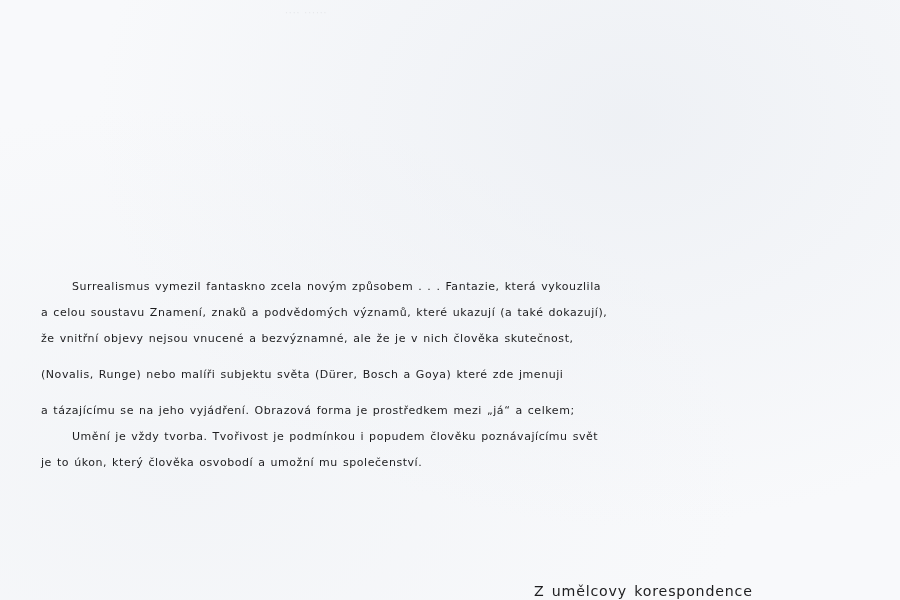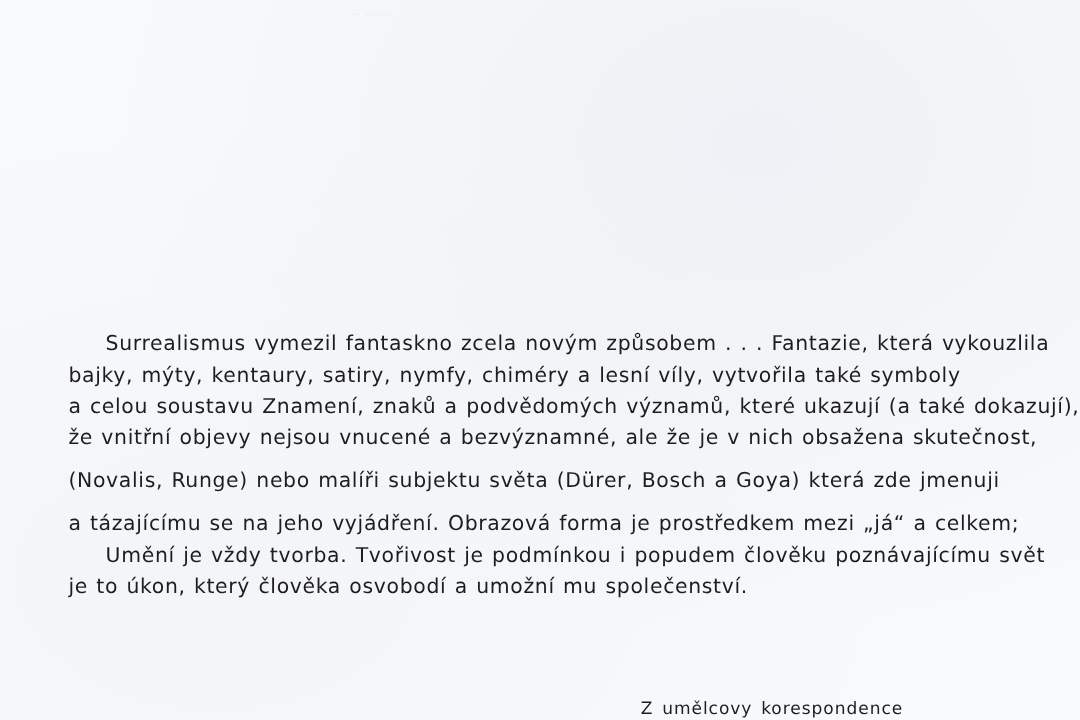--- a/index.html
+++ b/index.html
@@ -30,24 +30,23 @@
       top: 8px;
       font-size: 9px;
       letter-spacing: 1px;
       color: rgba(120,120,130,0.12);
     }
     .text-block {
       position: absolute;
       left: 41px;
       top: 274px;
       width: 680px;
-      font-size: 17px;
+      font-size: 11px;
       letter-spacing: 0.55px;
       word-spacing: 1px;
-      margin-left: 16px;
     }
     .line {
       height: 26px;
       line-height: 26px;
       white-space: nowrap;
     }
     .indent {
       padding-left: 31px;
     }
     .gap {
@@ -66,27 +65,26 @@
   </style>
 </head>
 <body>
 
 <div class="page">
   <div class="bleed">····  ······</div>
 
   <div class="text-block">
     <div>
       <div class="line indent">Surrealismus vymezil fantaskno zcela novým způsobem . . . Fantazie, která vykouzlila</div>
-      <div class="line">bajky, mýty, kentaury, satiry, nymfy, chiméry a lesní víly, vytvořila také symboly</div>
       <div class="line">a celou soustavu Znamení, znaků a podvědomých významů, které ukazují (a také dokazují),</div>
-      <div class="line">že vnitřní objevy nejsou vnucené a bezvýznamné, ale že je v nich obsažena skutečnost,</div>
+      <div class="line">že vnitřní objevy nejsou vnucené a bezvýznamné, ale že je v nich člověka skutečnost,</div>
     </div>
     <div class="gap"></div>
     <div>
-      <div class="line">(Novalis, Runge) nebo malíři subjektu světa (Dürer, Bosch a Goya) která zde jmenuji</div>
+      <div class="line">(Novalis, Runge) nebo malíři subjektu světa (Dürer, Bosch a Goya) které zde jmenuji</div>
     </div>
     <div class="gap"></div>
     <div>
       <div class="line">a tázajícímu se na jeho vyjádření. Obrazová forma je prostředkem mezi „já“ a celkem;</div>
       <div class="line indent">Umění je vždy tvorba. Tvořivost je podmínkou i popudem člověku poznávajícímu svět</div>
       <div class="line">je to úkon, který člověka osvobodí a umožní mu společenství.</div>
     </div>
   </div>
 
   <div class="attribution">Z umělcovy korespondence</div>

